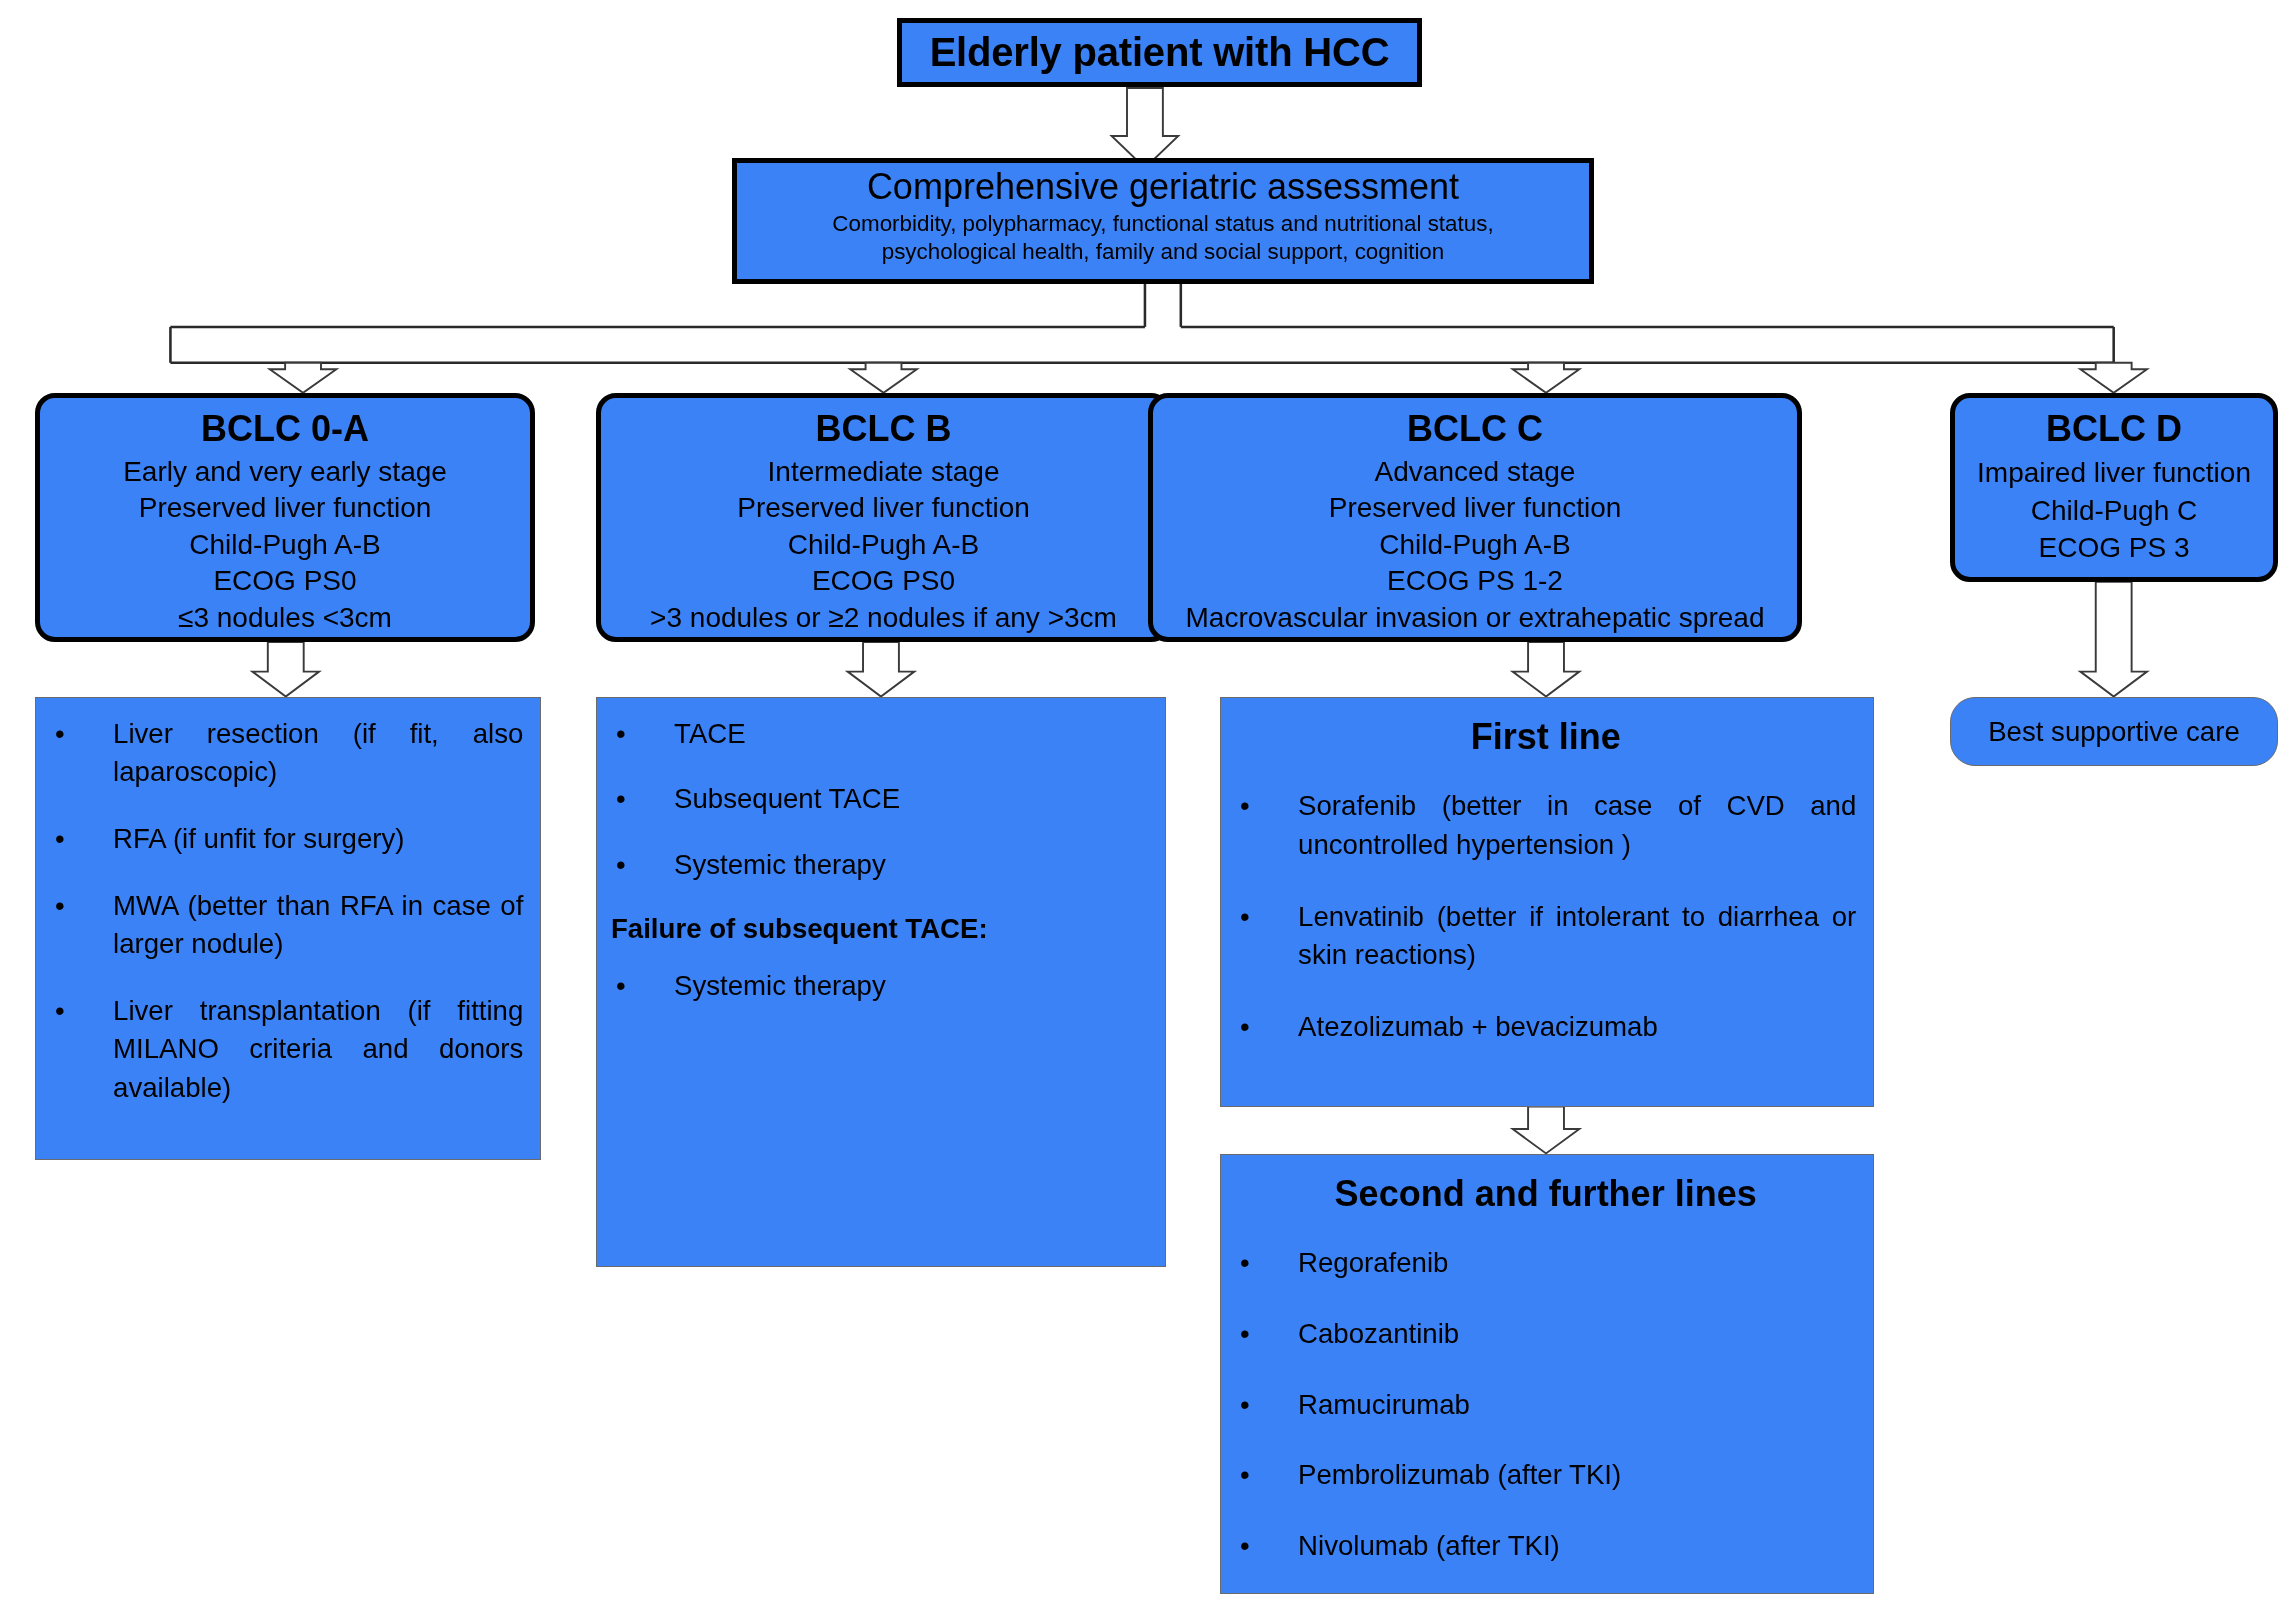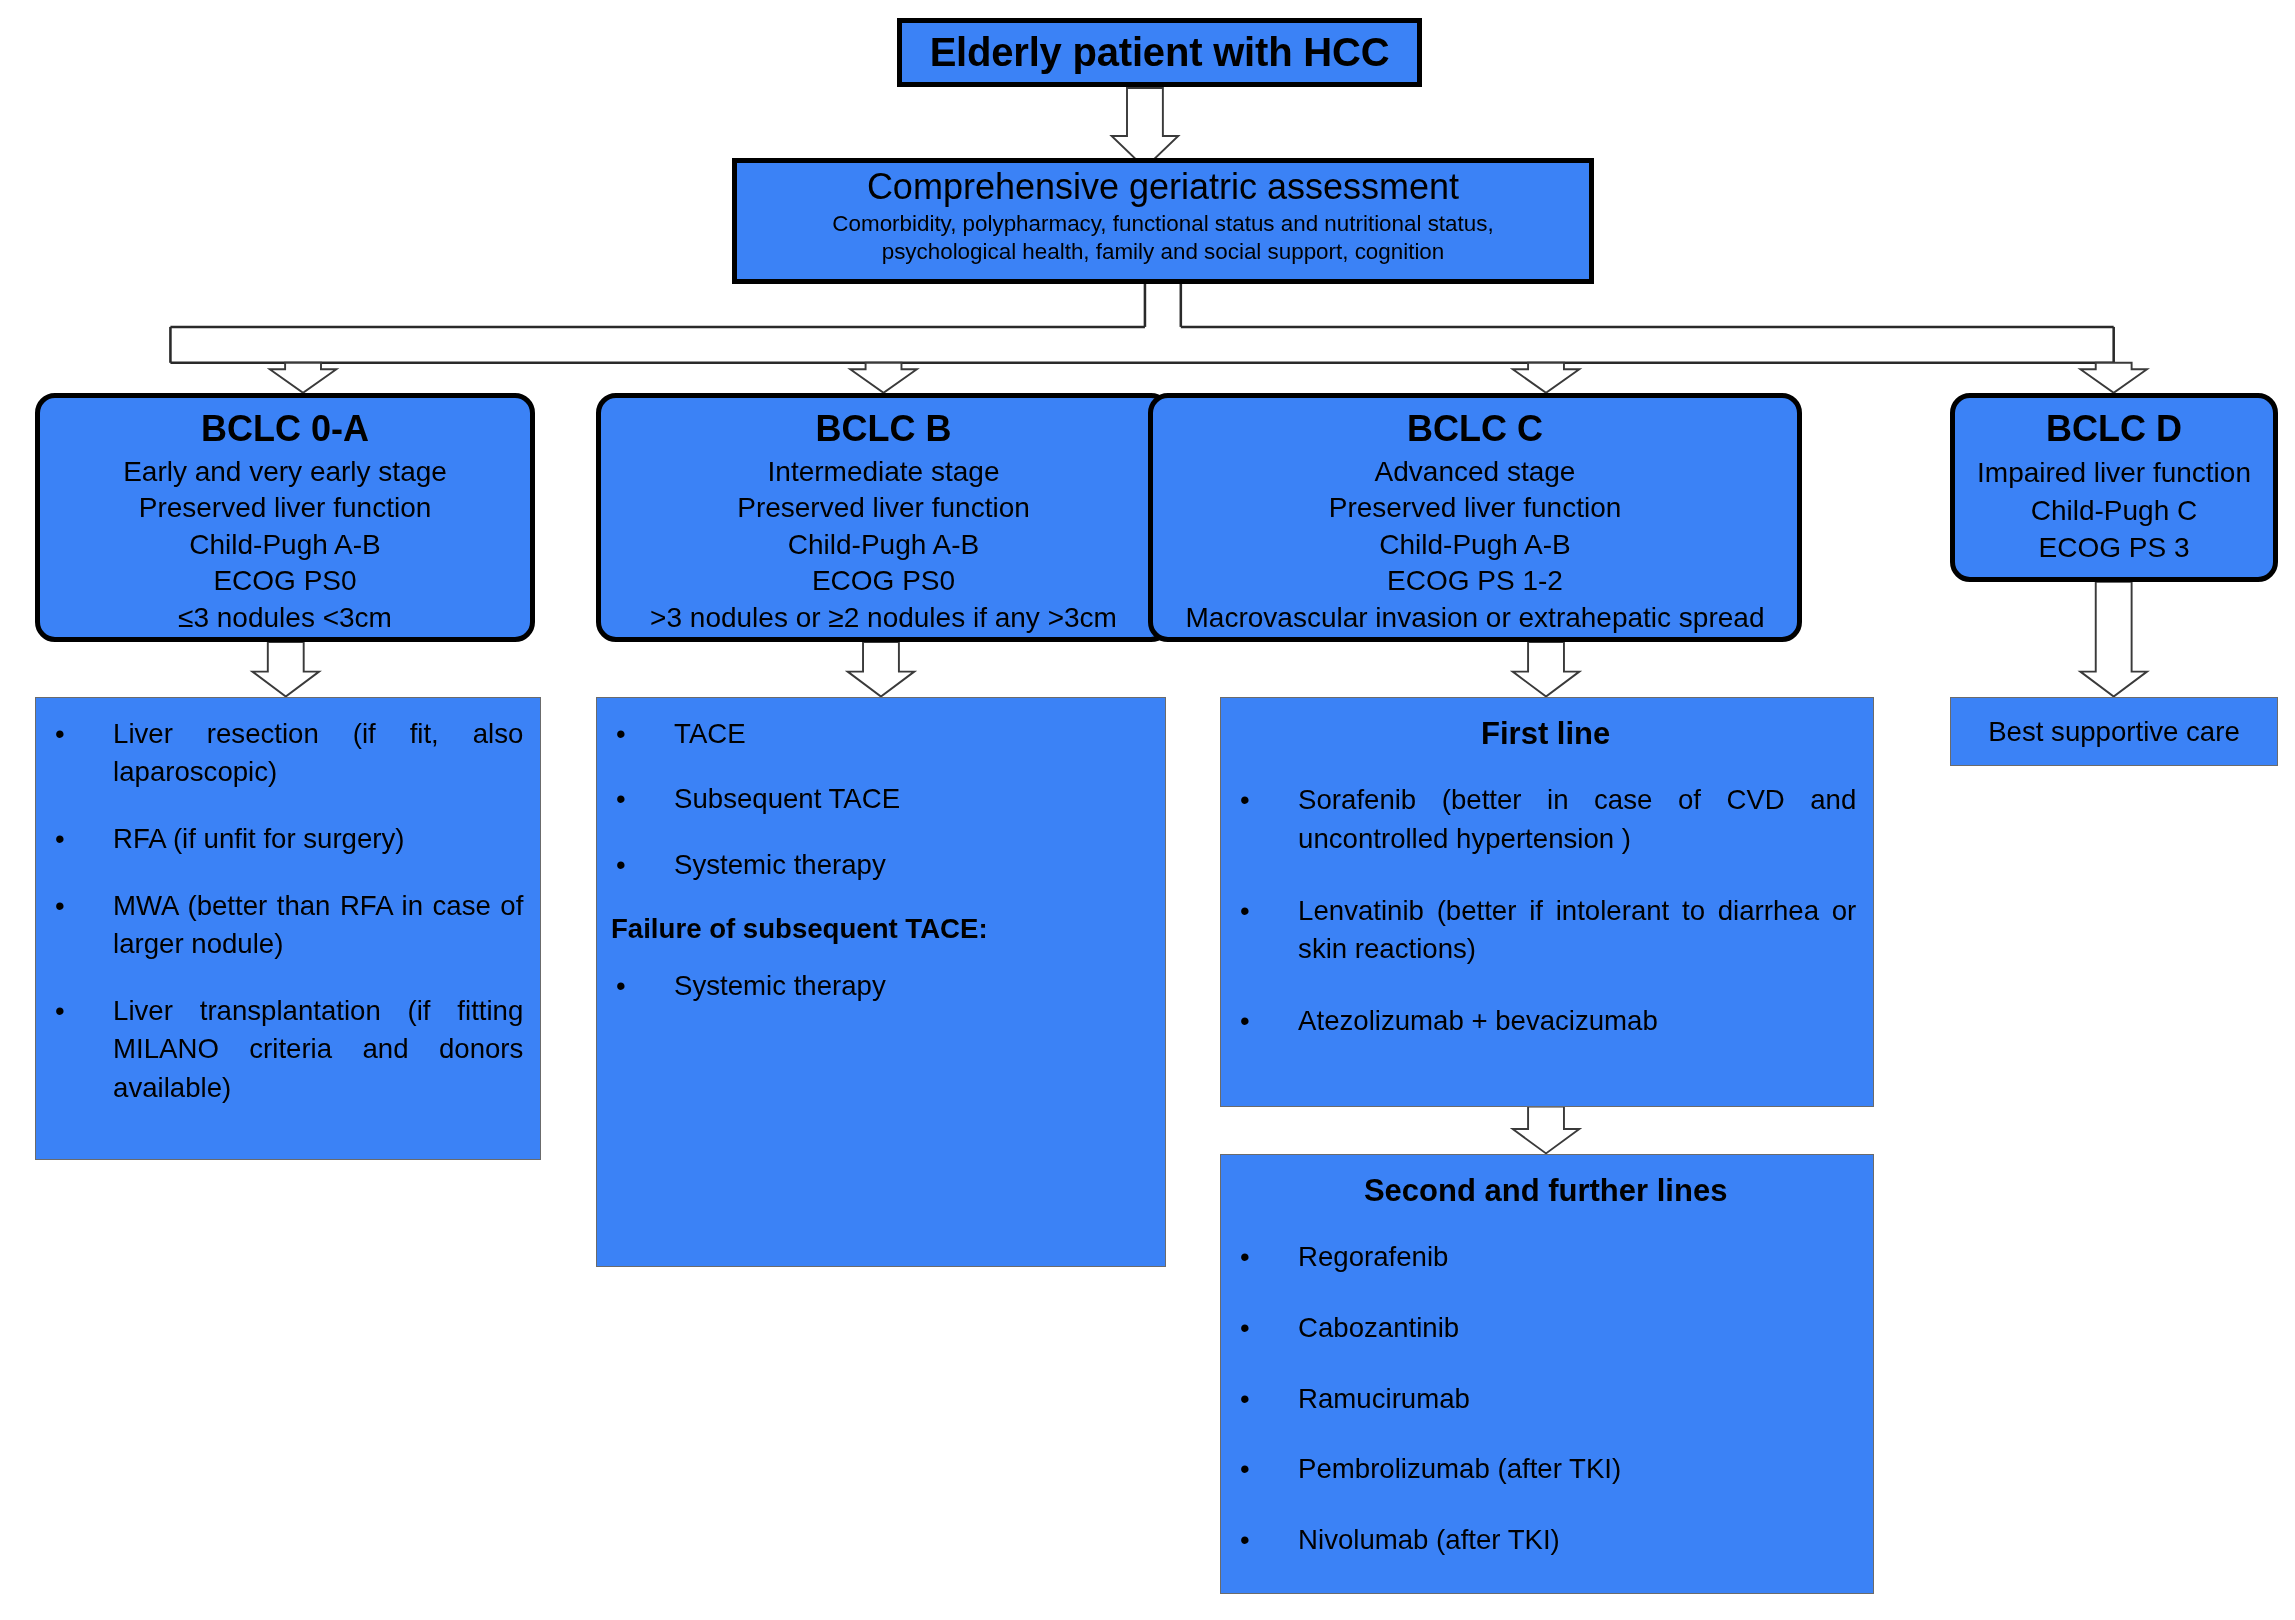--- a/index.html
+++ b/index.html
@@ -30,32 +30,32 @@
   .stage .l{font-size:28px;line-height:1.30;}
   #n-s0a{left:35px;top:393px;width:500px;height:249px;}
   #n-sb {left:596px;top:393px;width:575px;height:249px;}
   #n-sc {left:1148px;top:393px;width:654px;height:249px;}
   #n-sd {left:1950px;top:393px;width:328px;height:189px;}
   #n-sd .l{line-height:1.34;}
 
   
   .tx{padding:16.7px 16.7px 11.5px 14px;}
   .tx .hd{font-size:27.6px;font-weight:bold;line-height:1.2;margin:19px 0 22px 0;}
-  .tx .ctrhd{font-size:31px;font-weight:bold;text-align:center;line-height:1.2;margin:0 0 29.5px 0;}
+  .tx .ctrhd{font-size:36px;font-weight:bold;text-align:center;line-height:1.2;margin:0 0 29.5px 0;}
   .li{display:flex;font-size:27.6px;line-height:1.40;margin-bottom:27px;}
   .li .bul{flex:0 0 42px;text-align:left;padding-left:5.1px;}
   .li .tl{flex:1 1 auto;text-align:justify;text-justify:inter-word;margin-left:16px;}
   .li:last-child{margin-bottom:0;}
 
   #n-t0a{left:35px;top:697px;width:506px;height:463px;}
   #n-tb {left:596px;top:697px;width:570px;height:570px;}
   #n-tc1{left:1220px;top:697px;width:654px;height:410px;}
   #n-tc2{left:1220px;top:1154px;width:654px;height:440px;}
   #n-td {left:1950px;top:697px;width:328px;height:69px;
-         display:flex;align-items:center;justify-content:center;}
+         display:flex;align-items:center;justify-content:center;border-radius:25px;}
   #n-td .cap{font-size:27.6px;}
 
   #n-tc1 .li{margin-bottom:33px;}
   #n-tc2 .li{margin-bottom:32px;}
   #n-t0a .li{margin-bottom:28px;}
 
   svg.conn{position:absolute;left:0;top:0;width:2295px;height:1620px;
            pointer-events:none;overflow:visible;}
   svg.conn .ar{fill:#ffffff;stroke:#3a3a3a;stroke-width:3;}
   svg.conn .bus{fill:none;stroke:#2a2a2a;stroke-width:4;}

